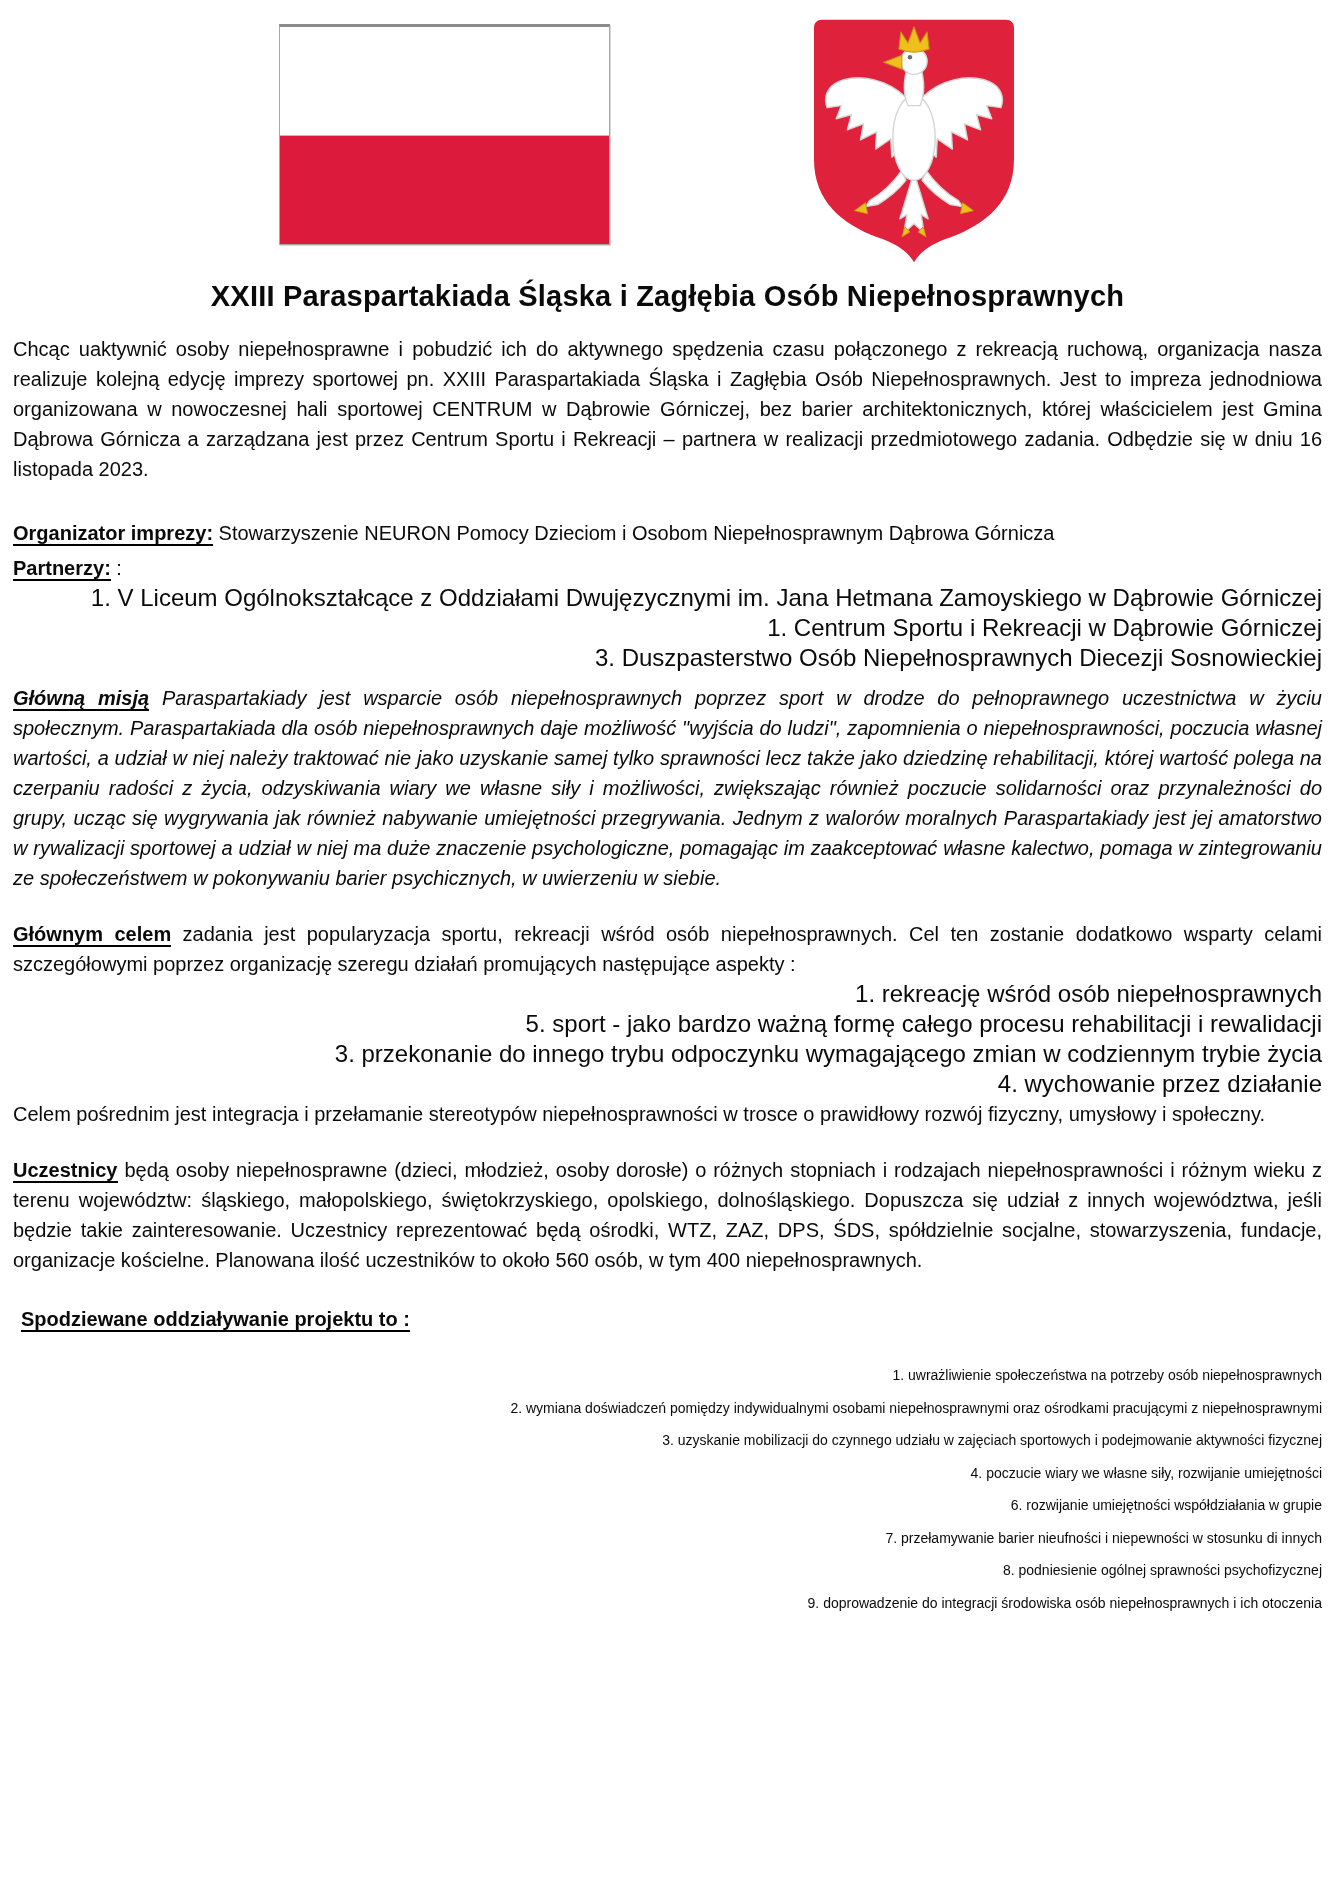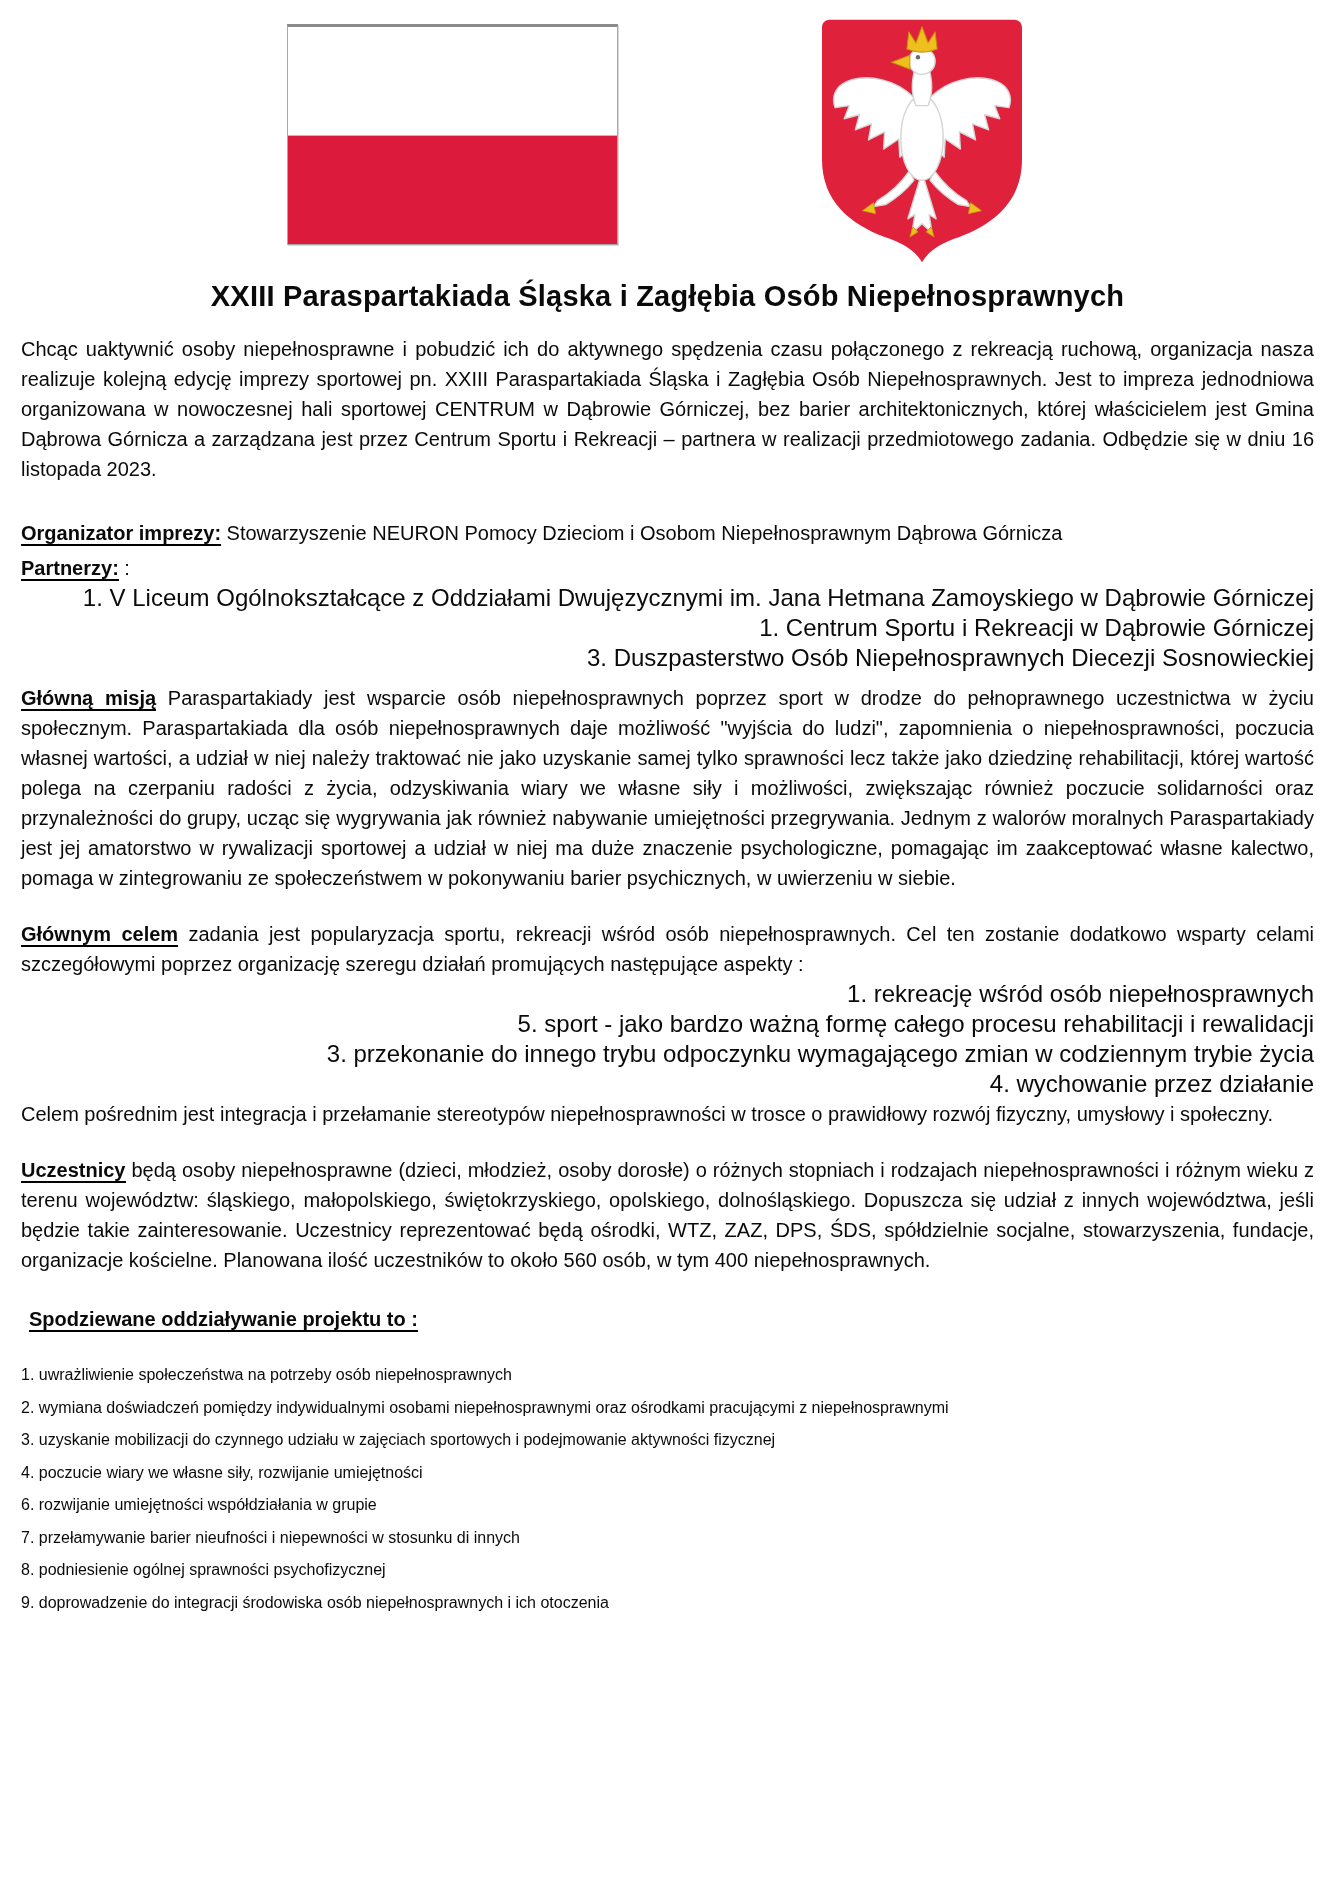--- a/index.html
+++ b/index.html
@@ -5,21 +5,21 @@
   html, body { margin: 0; padding: 0; background: #ffffff; }
   body {
     width: 1335px;
     font-family: "Liberation Sans", "DejaVu Sans", sans-serif;
     color: #0a0a0a;
   }
   .page {
     position: relative;
     width: 1335px;
     min-height: 1901px;
-    padding: 0 21px;
+    padding: 0 13px;
     box-sizing: border-box;
     background: #ffffff;
   }
   
   .header { position: relative; height: 266px; }
   .flag {
     position: absolute; left: 266px; top: 24px;
     width: 331px; height: 221px;
     border: 1px solid #a8a8a8;
     border-top: 3px solid #8a8a8a;
@@ -42,21 +42,21 @@
   .body {
     font-size: 20px;
     line-height: 30px;
     text-align: justify;
     margin: 0 0 30px 0;
   }
   .intro        { margin-bottom: 34px; }
   .organizer    { margin-bottom: 5px; text-align: left; }
   .phead        { margin: 0; text-align: left; }
   .partners     { margin-bottom: 10px; }
-  .mission      { margin-bottom: 26px; }
+  .mission      { margin-bottom: 26px; font-style: italic; }
   .goal-p       { margin: 0; }
   .goal-section { margin-bottom: 26px; }
   .participants { margin-bottom: 28px; }
   .plist div {
     font-size: 24px;
     line-height: 30px;
     text-align: right;
   }
   .goal-footer { margin: 0; }
   .lead {
@@ -64,25 +64,25 @@
     border-bottom: 2.5px solid #000;
   }
   .impact-head {
     margin: 6px 0 24px 0;
     padding-left: 8px;
     font-size: 20px;
     line-height: 32px;
     font-weight: 700;
   }
   .impact-list div {
-    font-size: 16px;
+    font-size: 14px;
     line-height: 32.5px;
     padding-left: 27px;
     text-indent: -27px;
-    text-align: left;
+    text-align: right;
   }
 </style>
 </head>
 <body>
 
 <div class="page">
 
   <div class="header">
     <div class="flag">
       <div class="flag-white"></div>

